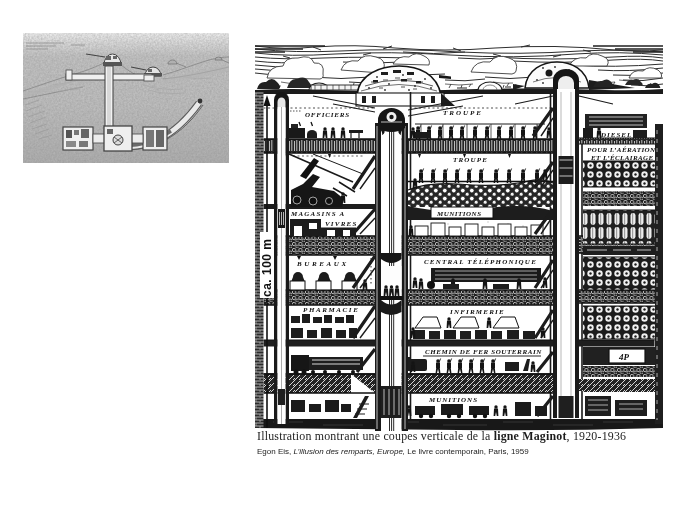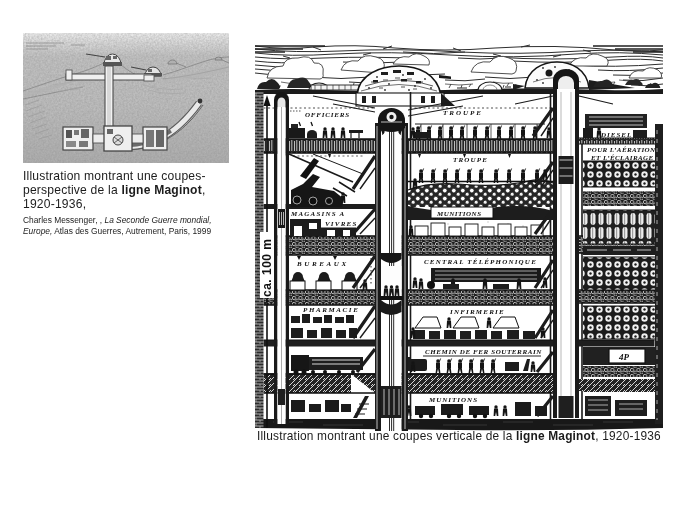--- a/index.html
+++ b/index.html
@@ -108,23 +108,21 @@
 <g>
 <rect x="70" y="101" width="50" height="9" fill="#ececec" stroke="#555" stroke-width="0.9"></rect>
 <rect x="81" y="93" width="28" height="25" fill="#efefef" stroke="#444" stroke-width="1.3"></rect>
 <circle cx="95" cy="107" r="5" fill="#dcdcdc" stroke="#444" stroke-width="1"></circle>
 <path d="M91,104l8,6M99,104l-8,6" stroke="#444" stroke-width="0.8"></path>
 <rect x="84" y="96" width="6" height="5" fill="#666"></rect>
 </g>
 </svg>
 </div>
 
-<div class="cap" style="left:23px;top:169px;width:215px;font-size:12.1px;line-height:14.2px;letter-spacing:0.2px;">Illustration montrant une coupes-<br>perspective de la <b>ligne Maginot</b>,<br>1920-1936,</div>
-
-<div class="cap" style="left:23px;top:215px;width:220px;font-size:8.4px;line-height:11px;">Charles Messenger, , <i>La Seconde Guerre mondial,<br>Europe,</i> Atlas des Guerres, Autrement, Paris, 1999</div>
+
 
 <div style="position:absolute;left:253px;top:44px;width:412px;height:392px;">
 <svg width="412" height="392" viewBox="0 0 412 392">
 <defs>
 <pattern id="st" width="5" height="12" patternUnits="userSpaceOnUse">
 <rect width="5" height="12" fill="#262626"></rect>
 <path d="M1.5,1v10M3.8,0v11" stroke="#cfcfcf" stroke-width="0.9" fill="none"></path>
 </pattern>
 <pattern id="cb" width="6.5" height="6" patternUnits="userSpaceOnUse">
 <rect width="6.5" height="6" fill="#1f1f1f"></rect>
@@ -700,16 +698,17 @@
 <rect x="305.5" y="112" width="15" height="28" fill="#1d1d1d"></rect>
 <path d="M306.5,116h13M306.5,124h13M306.5,132h13" stroke="#d6d6d6" stroke-width="0.9"></path>
 <rect x="305.5" y="352" width="15" height="22" fill="#1f1f1f"></rect>
 </g>
 
 <rect x="402" y="80" width="8" height="300" fill="#1f1f1f"></rect>
 <path d="M404,86v290" stroke="#cfcfcf" stroke-width="0.8" stroke-dasharray="4,5"></path>
 </svg>
 </div>
 
-<div class="cap" style="left:257px;top:429px;font-size:11.9px;letter-spacing:0.2px;white-space:nowrap;">Illustration montrant une coupes verticale de la <b>ligne Maginot</b>, 1920-1936</div>
-
+<div class="cap" style="left:257px;top:429px;font-size:11.9px;letter-spacing:0.2px;white-space:nowrap;font-family:Liberation Serif, serif;">Illustration montrant une coupes verticale de la <b>ligne Maginot</b>, 1920-1936</div>
+
+<div class="cap" style="left:257px;top:447px;font-size:8.0px;white-space:nowrap;">Egon Eis, <i>L’illusion des remparts, Europe,</i> Le livre contemporain, Paris, 1959</div>
 
 </div>
 
 </body></html>

